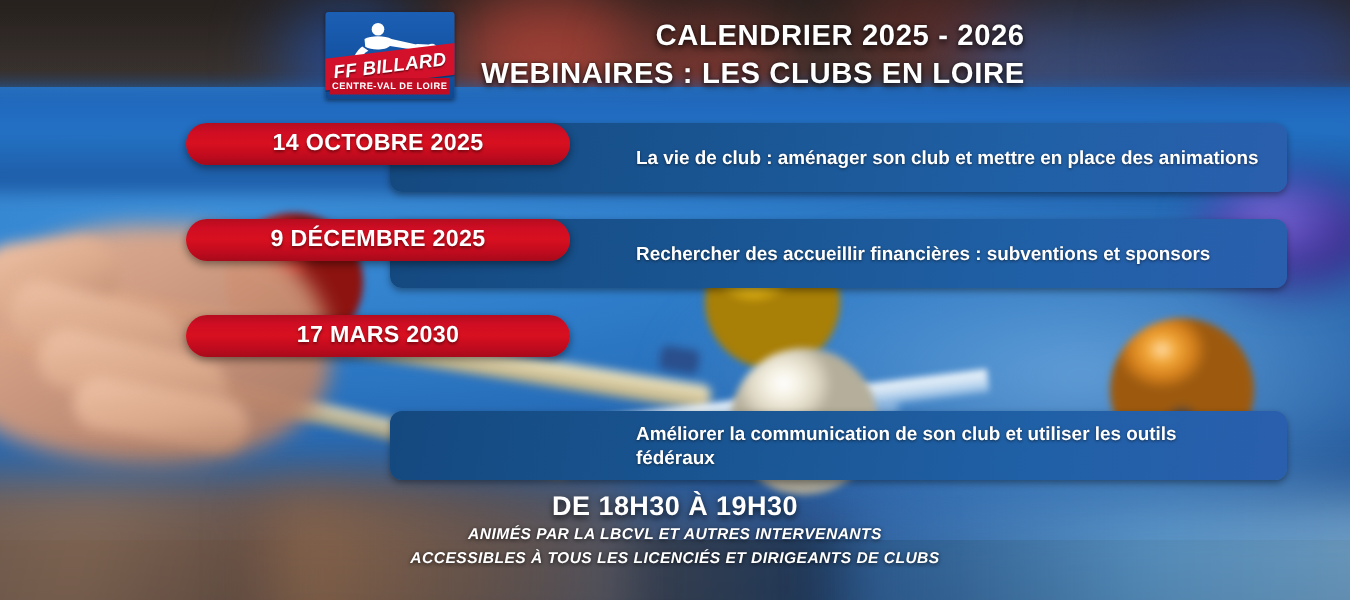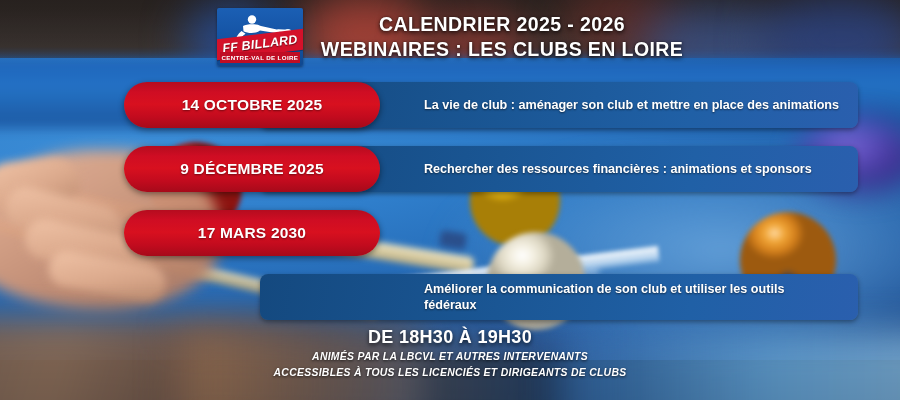--- a/index.html
+++ b/index.html
@@ -259,20 +259,21 @@
     text-align: center;
     white-space: nowrap;
   }
   .titles { text-align: center; }
   .title-1, .title-2 {
     color: #ffffff;
     font-weight: 700;
     letter-spacing: .4px;
     text-shadow: 0 2px 4px rgba(0,0,0,.75), 0 0 2px rgba(0,0,0,.5);
     white-space: nowrap;
+    text-align: right;
   }
   .title-1 { font-size: 19.5px; line-height: 25px; }
   .title-2 { font-size: 19.5px; line-height: 25px; }
 
   
   .rows {
     position: absolute;
     left: 0; right: 0; top: 82px;
   }
   .row {
@@ -303,21 +304,21 @@
     text-align: justify;
     text-shadow: 0 1px 2px rgba(0,0,0,.55);
     padding-left: 16px;
   }
   .row-desc-text.nojustify { text-align: left; }
   .row-date {
     position: absolute;
     left: 124px;
     top: 0;
     width: 256px;
-    height: 46px;
+    height: 28px;
     border-radius: 23px;
     background: linear-gradient(180deg, #b50c1f 0%, #cf0d23 22%, #d8101f 48%, #c20b1e 76%, #a60a1a 100%);
     box-shadow: 0 2px 6px rgba(0,0,0,.45);
     display: flex;
     align-items: center;
     justify-content: center;
     z-index: 2;
   }
   .row-date-text {
     color: #ffffff;
@@ -429,21 +430,21 @@
         <div class="row-desc">
           <span class="row-desc-text nojustify">La vie de club : aménager son club et mettre en place des animations</span>
         </div>
         <div class="row-date">
           <span class="row-date-text">14 OCTOBRE 2025</span>
         </div>
       </div>
 
       <div class="row">
         <div class="row-desc">
-          <span class="row-desc-text">Rechercher des ressources financières : animations et sponsors</span>
+          <span class="row-desc-text">Rechercher des accueillir financières : subventions et sponsors</span>
         </div>
         <div class="row-date">
           <span class="row-date-text">9 DÉCEMBRE 2025</span>
         </div>
       </div>
 
       <div class="row">
         <div class="row-date">
           <span class="row-date-text">17 MARS 2030</span>
         </div>

